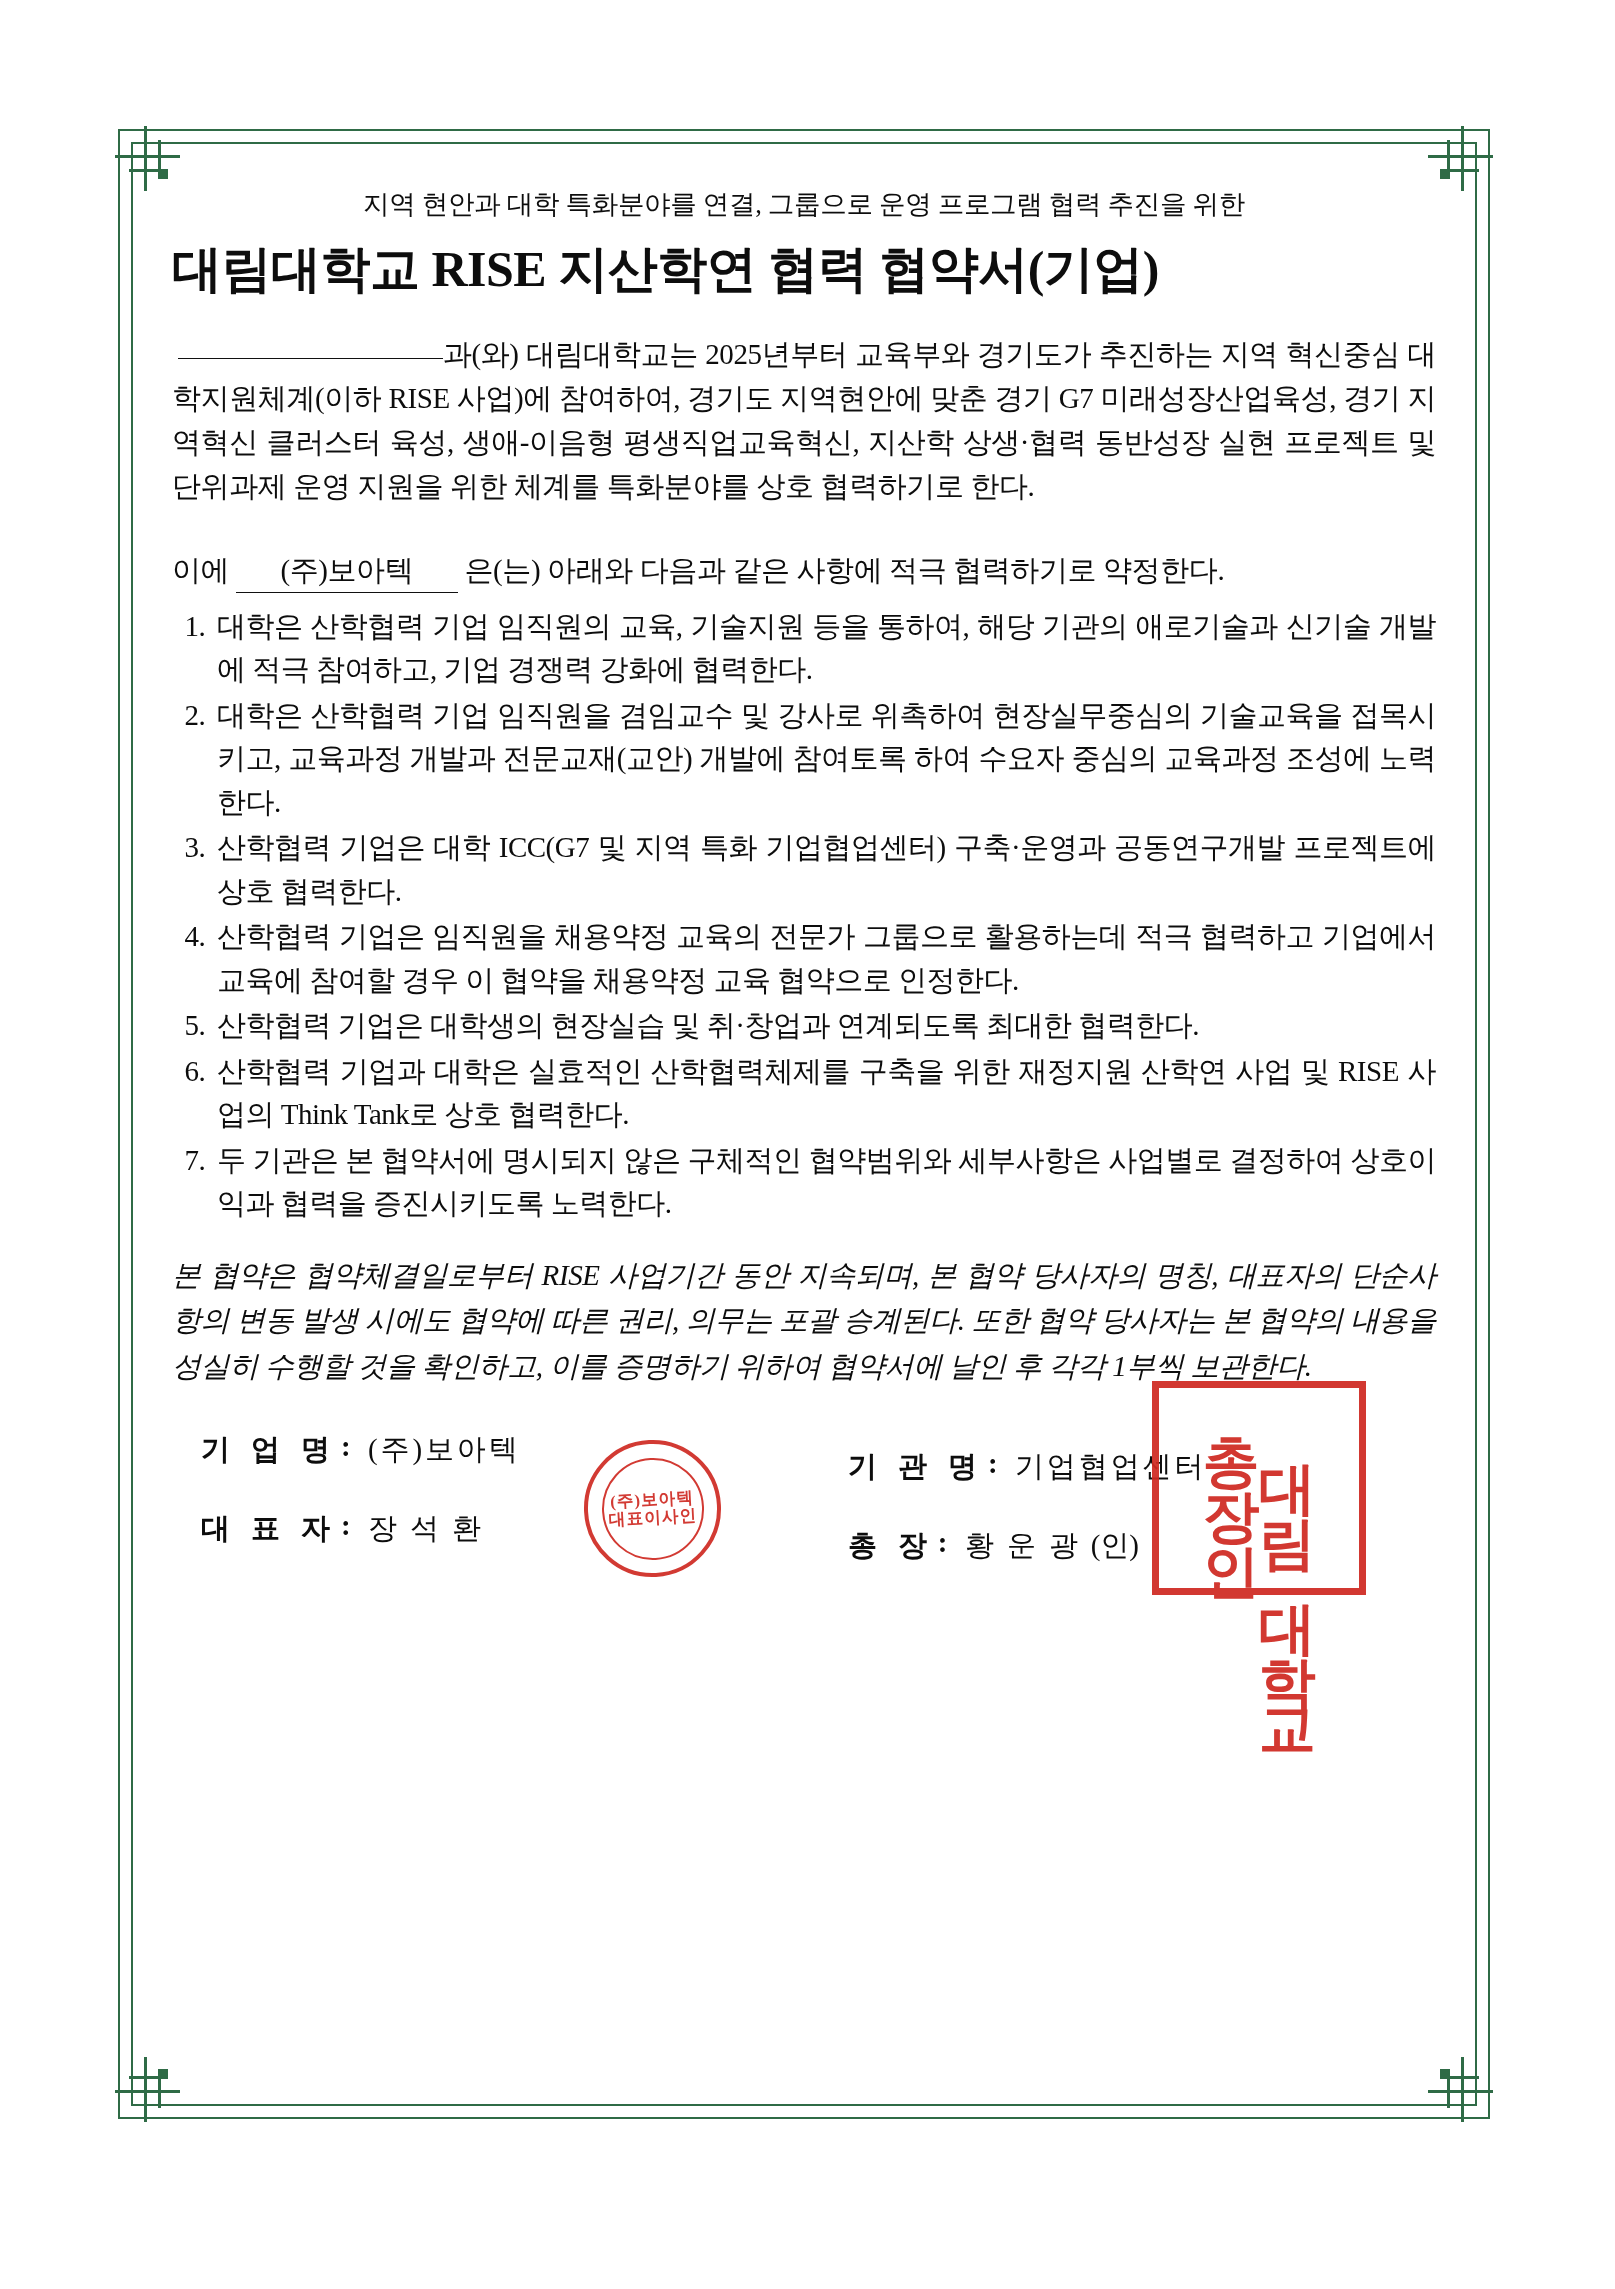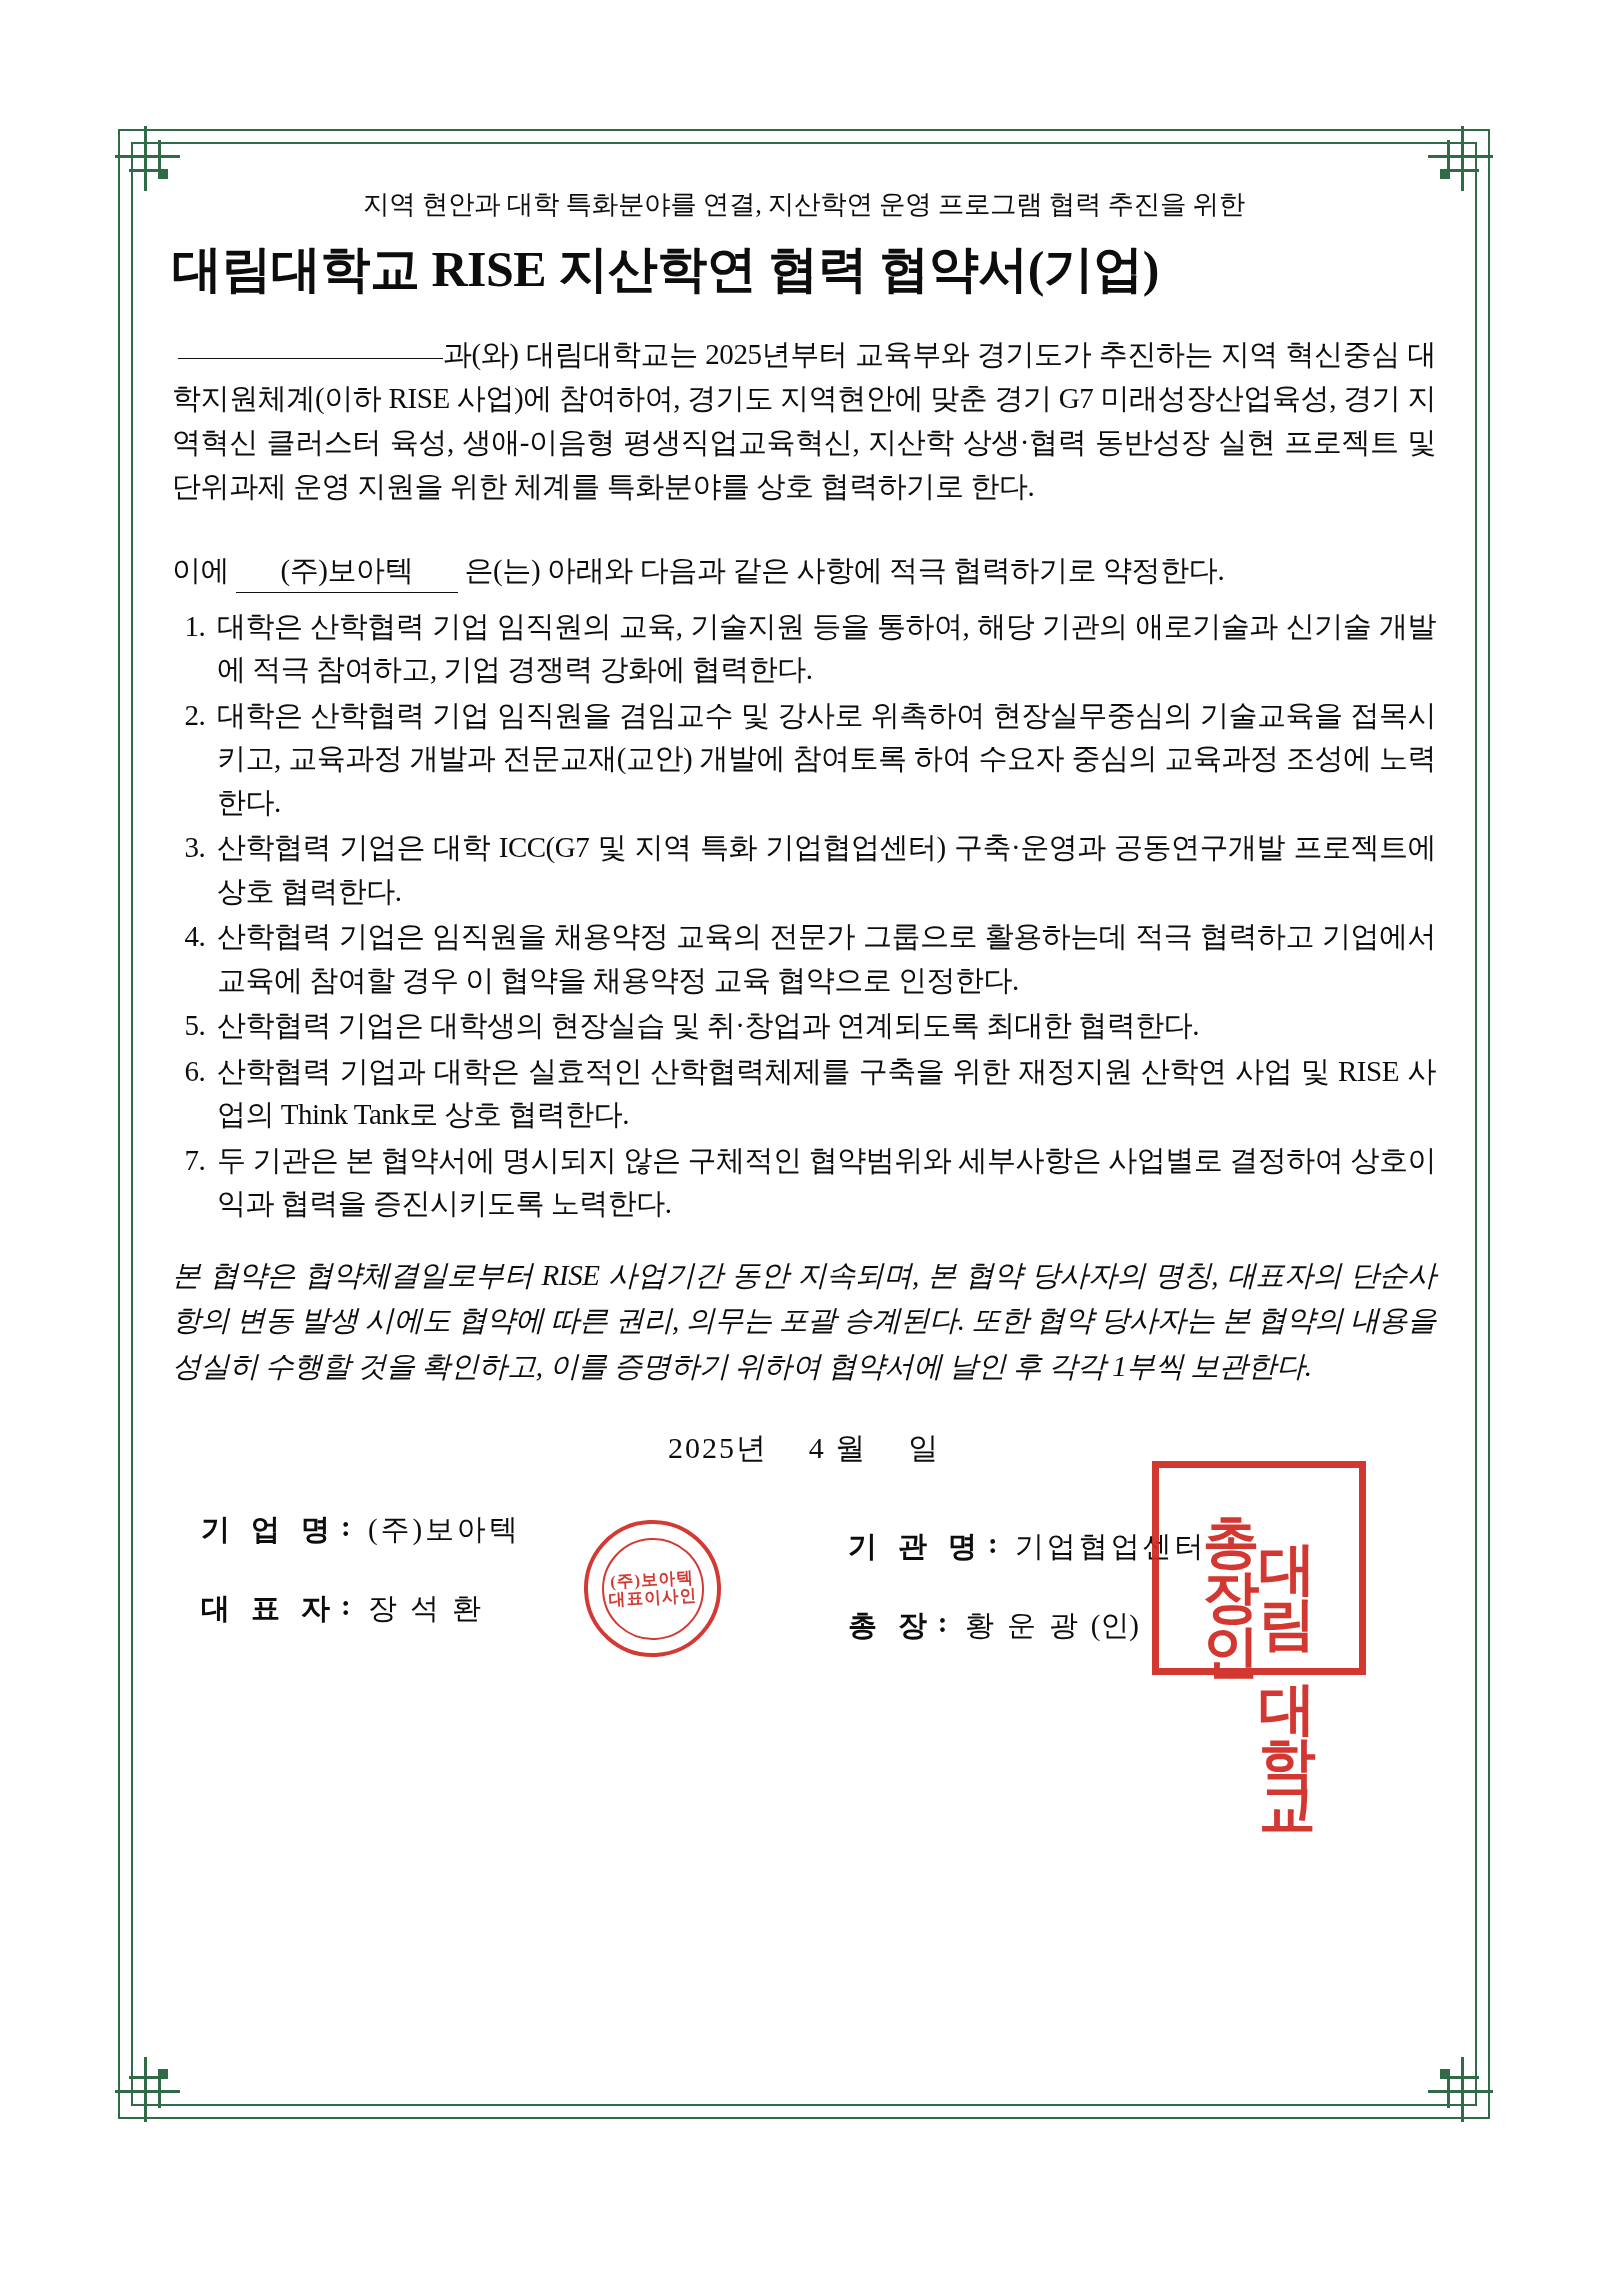--- a/index.html
+++ b/index.html
@@ -266,21 +266,21 @@
     <i class="h1"></i>
       <i class="v1"></i>
       <i class="h2"></i>
       <i class="v2"></i>
       <i class="blk"></i>
   </div>
 </div>
 
 <div class="page">
 
-  <div class="subtitle">지역 현안과 대학 특화분야를 연결, 지산학연 운영 프로그램 협력 추진을 위한</div>
+  <div class="subtitle">지역 현안과 대학 특화분야를 연결, 그룹으로 운영 프로그램 협력 추진을 위한</div>
   <div class="title">대림대학교 RISE 지산학연 협력 협약서(기업)</div>
 
   <p class="para preamble">
     <span class="blankline"></span><span>과(와) 대림대학교는 2025년부터 교육부와 경기도가 추진하는 지역 혁신중심 대학지원체계(이하 RISE 사업)에 참여하여, 경기도 지역현안에 맞춘 경기 G7 미래성장산업육성, 경기 지역혁신 클러스터 육성, 생애-이음형 평생직업교육혁신, 지산학 상생·협력 동반성장 실현 프로젝트 및 단위과제 운영 지원을 위한 체계를 특화분야를 상호 협력하기로 한다.</span>
   </p>
 
   <div class="agree">
     <span>이에</span>
     <span class="namefill">(주)보아텍</span>
     <span>은(는) 아래와 다음과 같은 사항에 적극 협력하기로 약정한다.</span>
@@ -312,25 +312,20 @@
       <span class="txt">산학협력 기업과 대학은 실효적인 산학협력체제를 구축을 위한 재정지원 산학연 사업 및 RISE 사업의 Think Tank로 상호 협력한다.</span>
     </li>
     <li>
       <span class="num">7.</span>
       <span class="txt">두 기관은 본 협약서에 명시되지 않은 구체적인 협약범위와 세부사항은 사업별로 결정하여 상호이익과 협력을 증진시키도록 노력한다.</span>
     </li>
   </ol>
 
   <p class="closing">본 협약은 협약체결일로부터 RISE 사업기간 동안 지속되며, 본 협약 당사자의 명칭, 대표자의 단순사항의 변동 발생 시에도 협약에 따른 권리, 의무는 포괄 승계된다. 또한 협약 당사자는 본 협약의 내용을 성실히 수행할 것을 확인하고, 이를 증명하기 위하여 협약서에 날인 후 각각 1부씩 보관한다.</p>
 
-  <div class="dateline">
-    <span>2025년</span>
-    <span>4 월</span>
-    <span>일</span>
-  </div>
 
   <div class="signatures">
 
     <div class="sig-col left">
       <div class="sig-row">
         <span class="sig-label">기 업 명</span>
         <span class="sig-colon">:</span>
         <span class="sig-value">(주)보아텍</span>
       </div>
       <div class="sig-row">

